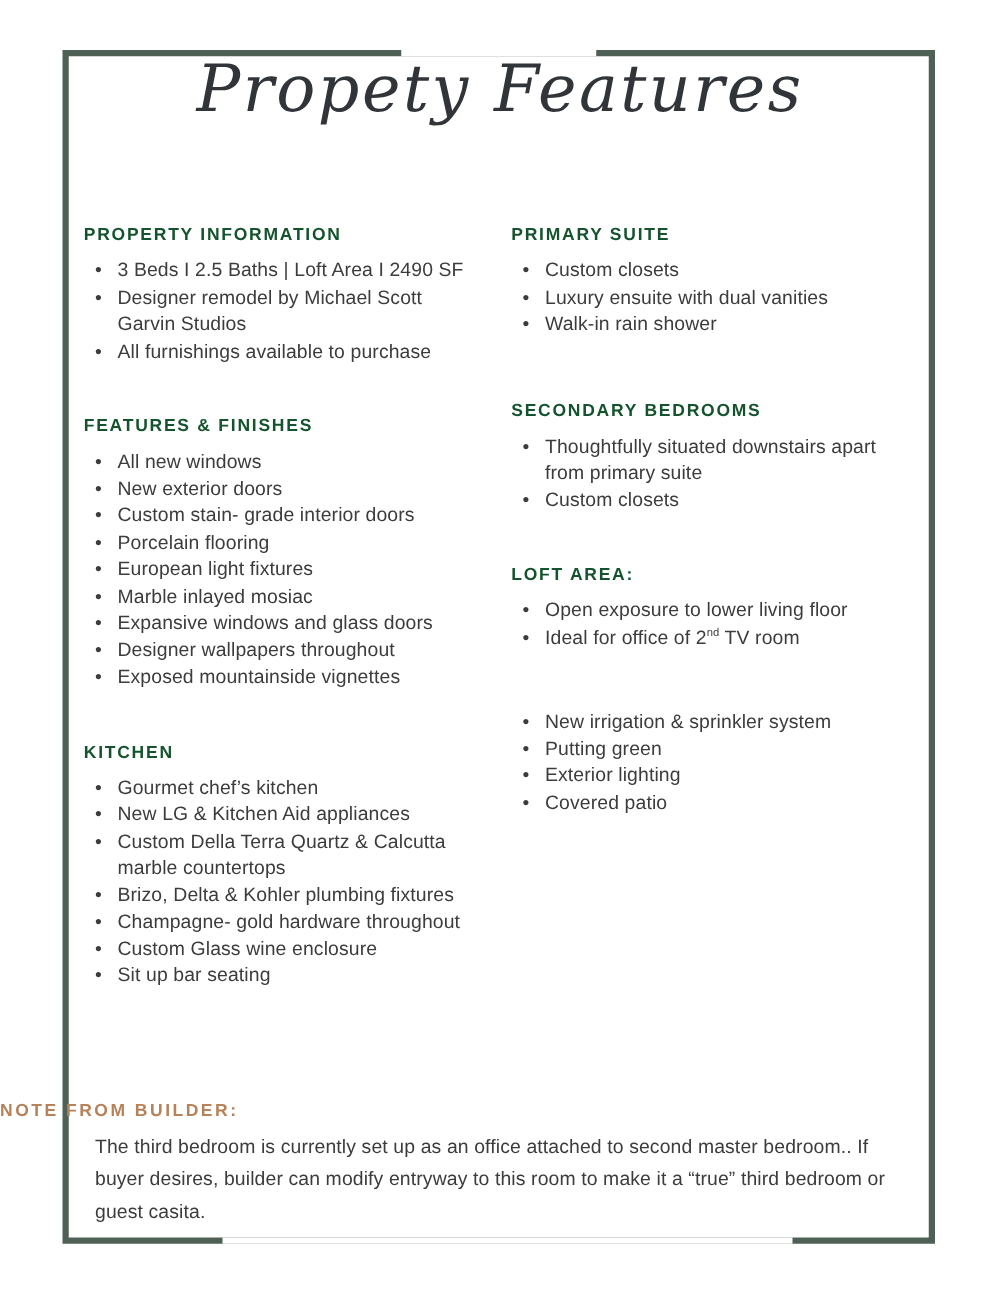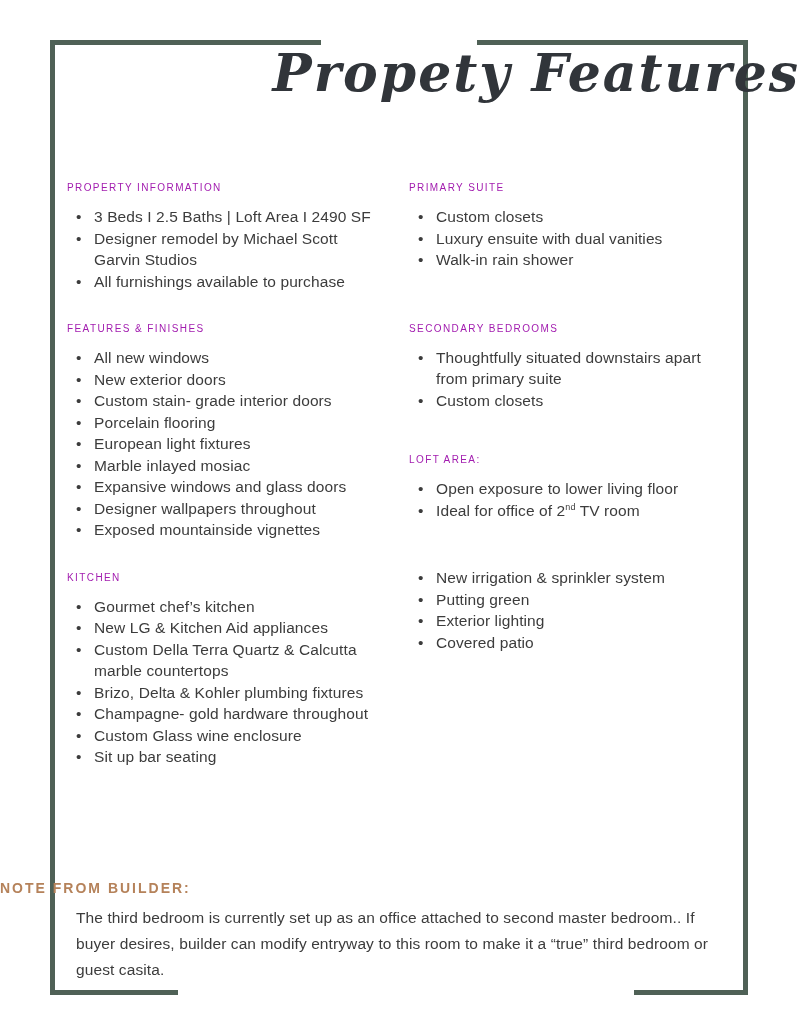--- a/index.html
+++ b/index.html
@@ -21,61 +21,61 @@
   }
   .frame-gap-top {
     position: absolute; top: -5px; left: 266px; width: 156px; height: 5px; background: #ffffff;
   }
   .frame-gap-bottom {
     position: absolute; bottom: -5px; left: 123px; width: 456px; height: 5px; background: #ffffff;
   }
 
   .title {
     position: absolute; top: 42px; left: 0; width: 100%;
-    margin: 0; text-align: right;
+    margin: 0; text-align: center;
     font-family: "DejaVu Serif", serif;
-    font-style: italic; font-weight: 700;
+    font-style: italic; font-weight: 400;
     font-size: 52px; letter-spacing: 2px;
     color: #31353a;
   }
   .address {
     position: absolute; top: 129px; left: 0; width: 100%;
     text-align: center;
     font-size: 16px; font-weight: 500; color: #3a3a3a;
     letter-spacing: 0.3px;
   }
   .address sup, .feature-item sup { font-size: 0.58em; vertical-align: super; line-height: 0; }
 
   .content {
     position: absolute; left: 67px; top: 179px; width: 673px;
     display: flex;
   }
   .col-left { width: 342px; flex: none; }
   .col-right { flex: 1; min-width: 0; }
 
   .section-heading {
     margin: 0; padding: 0;
-    font-size: 10px; font-weight: 400;
+    font-size: 14px; font-weight: 700;
     letter-spacing: 1.4px;
-    color: #a21caf;
+    color: #14532d;
     line-height: 17px;
   }
   .feature-list { list-style: none; margin: 10px 0 0 0; padding: 0; }
   .feature-item {
     position: relative; padding-left: 27px;
     font-size: 15.5px; line-height: 21.5px;
     color: #3c3c3c; letter-spacing: 0.1px;
     white-space: pre-line;
   }
   .feature-item::before {
     content: "\2022";
     position: absolute; left: 9px; top: 0;
     color: #3c3c3c;
   }
-  .col-left .feature-section + .feature-section { margin-top: 28px; }
+  .col-left .feature-section + .feature-section { margin-top: 40px; }
   .col-right .feature-section:nth-of-type(2) { margin-top: 49px; }
   .col-right .feature-section:nth-of-type(3) { margin-top: 40px; }
   .col-right .feature-section:nth-of-type(4) { margin-top: 46px; }
 
   .note {
     position: absolute; top: 880px; left: 0; width: 100%;
     text-align: left;
   }
   .note-heading {
     margin: 0; font-size: 14px; font-weight: 700;

